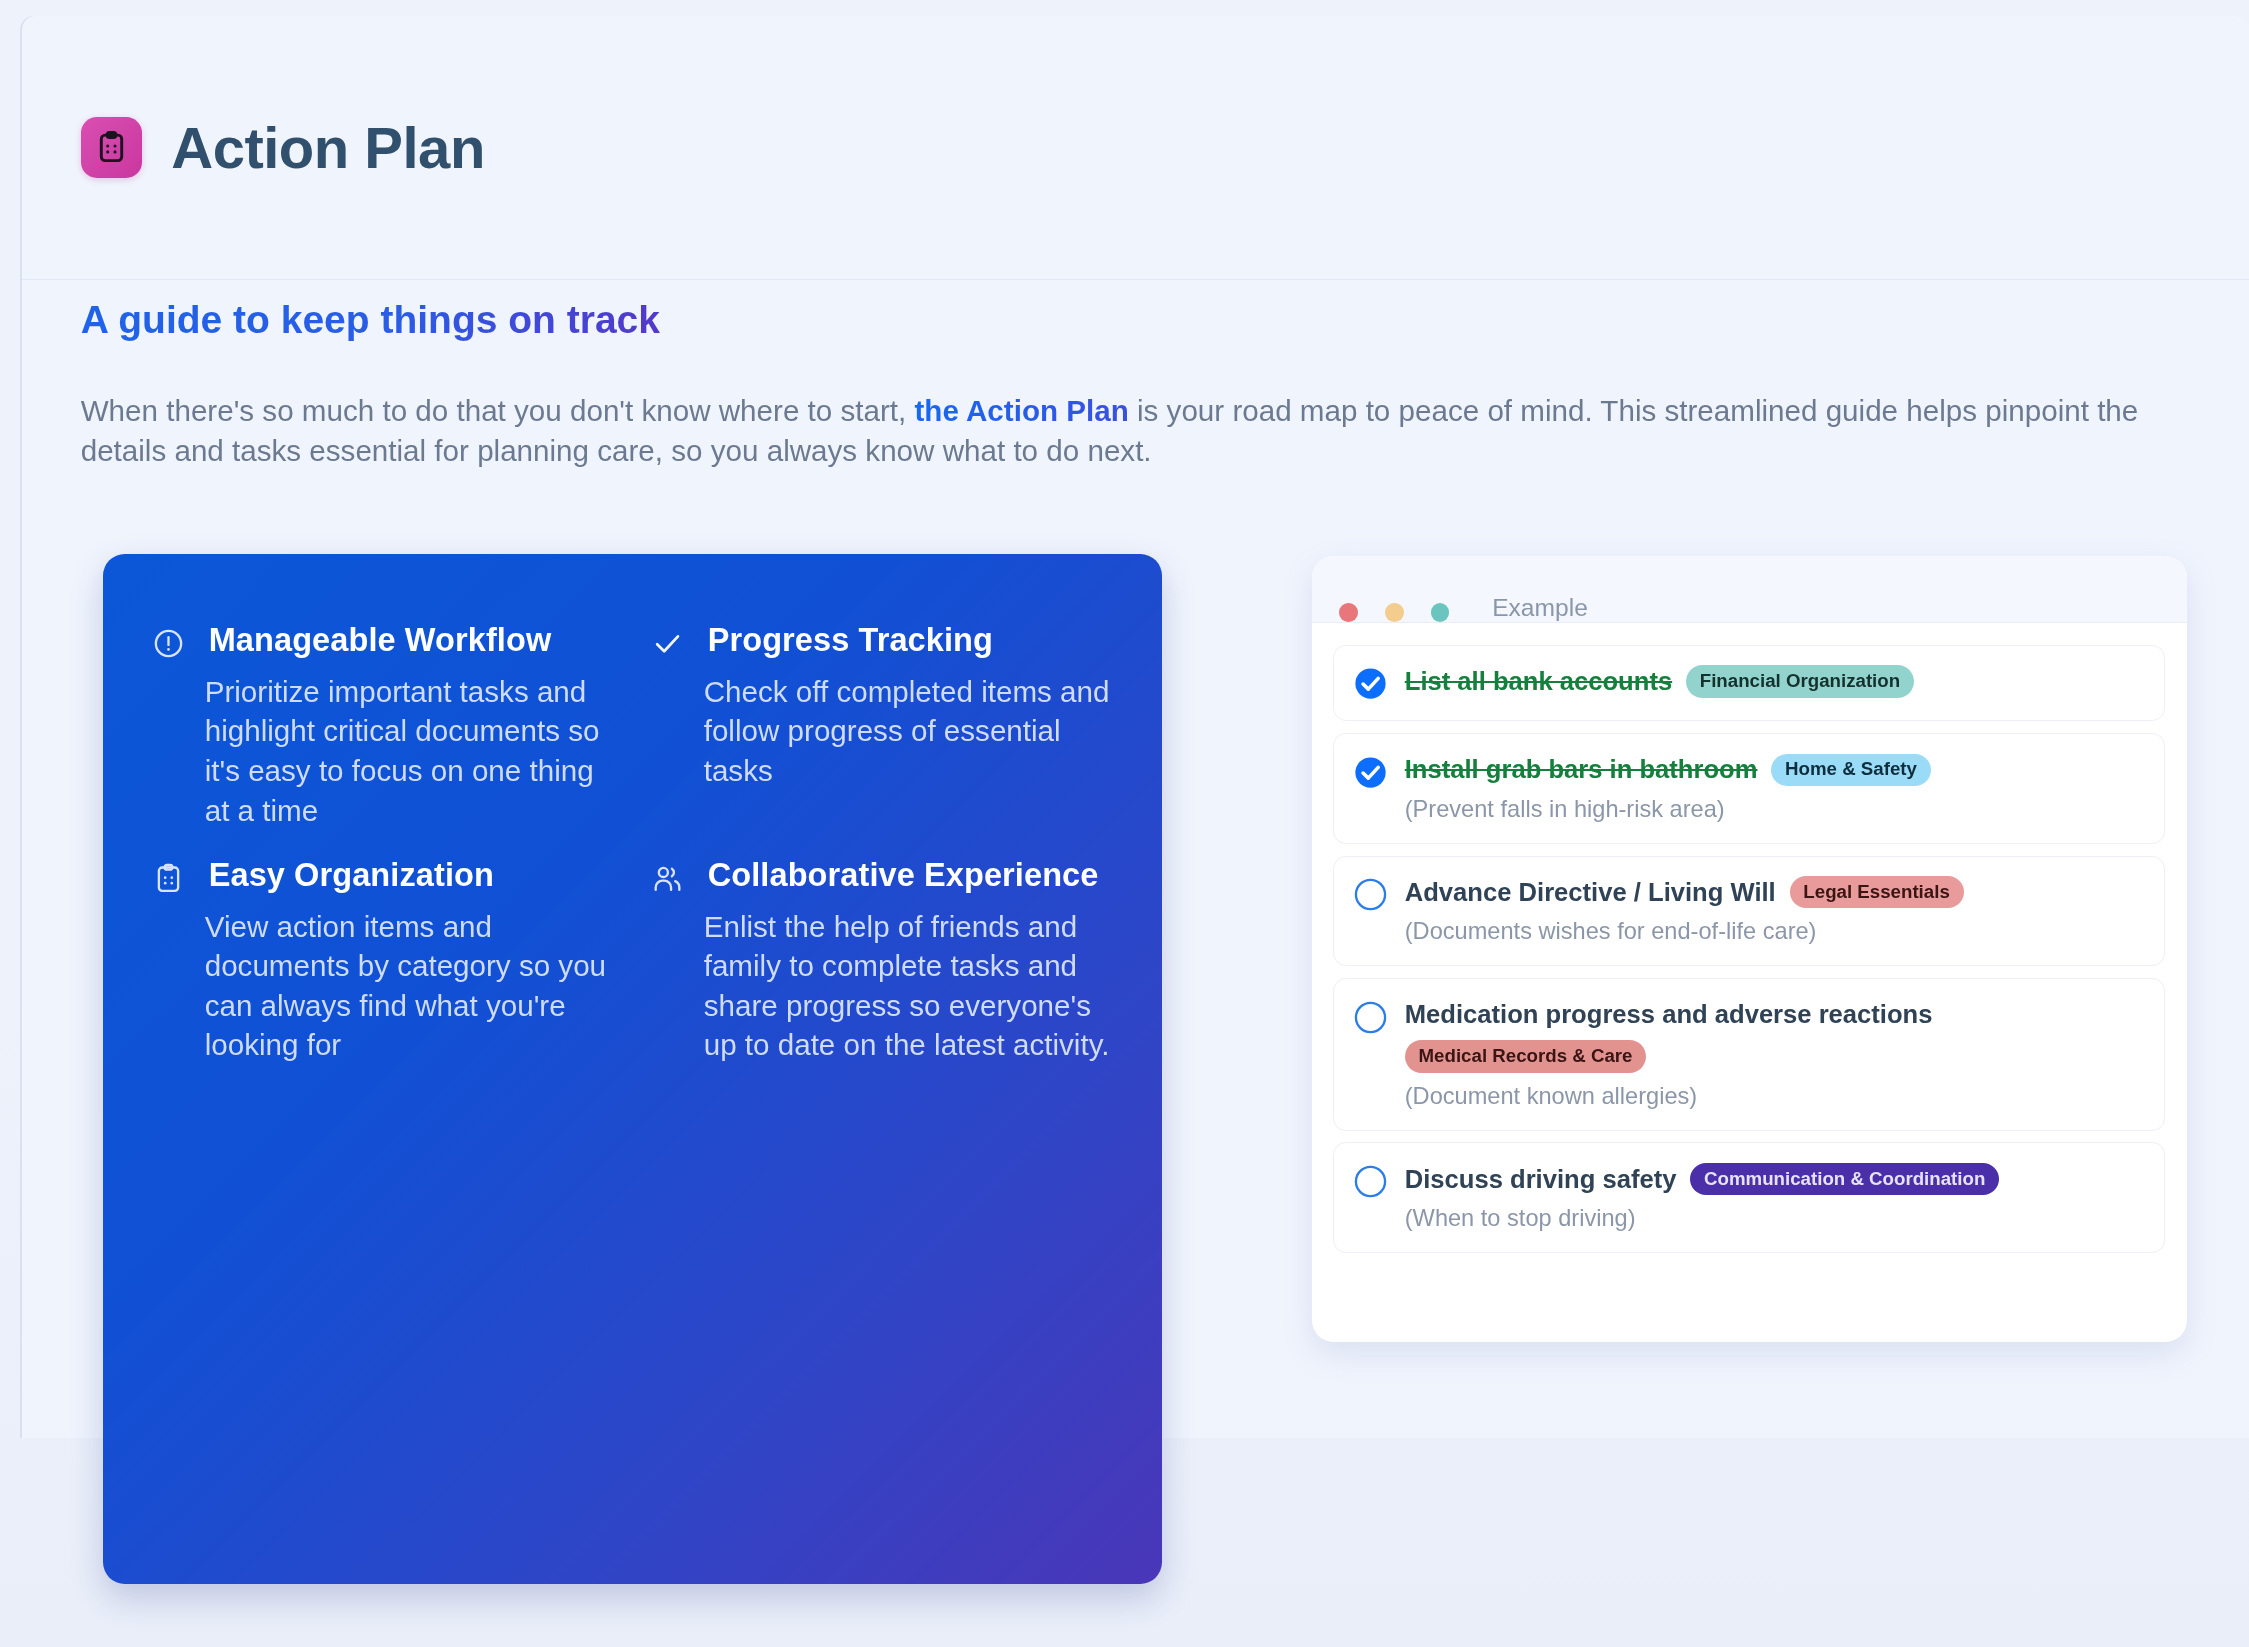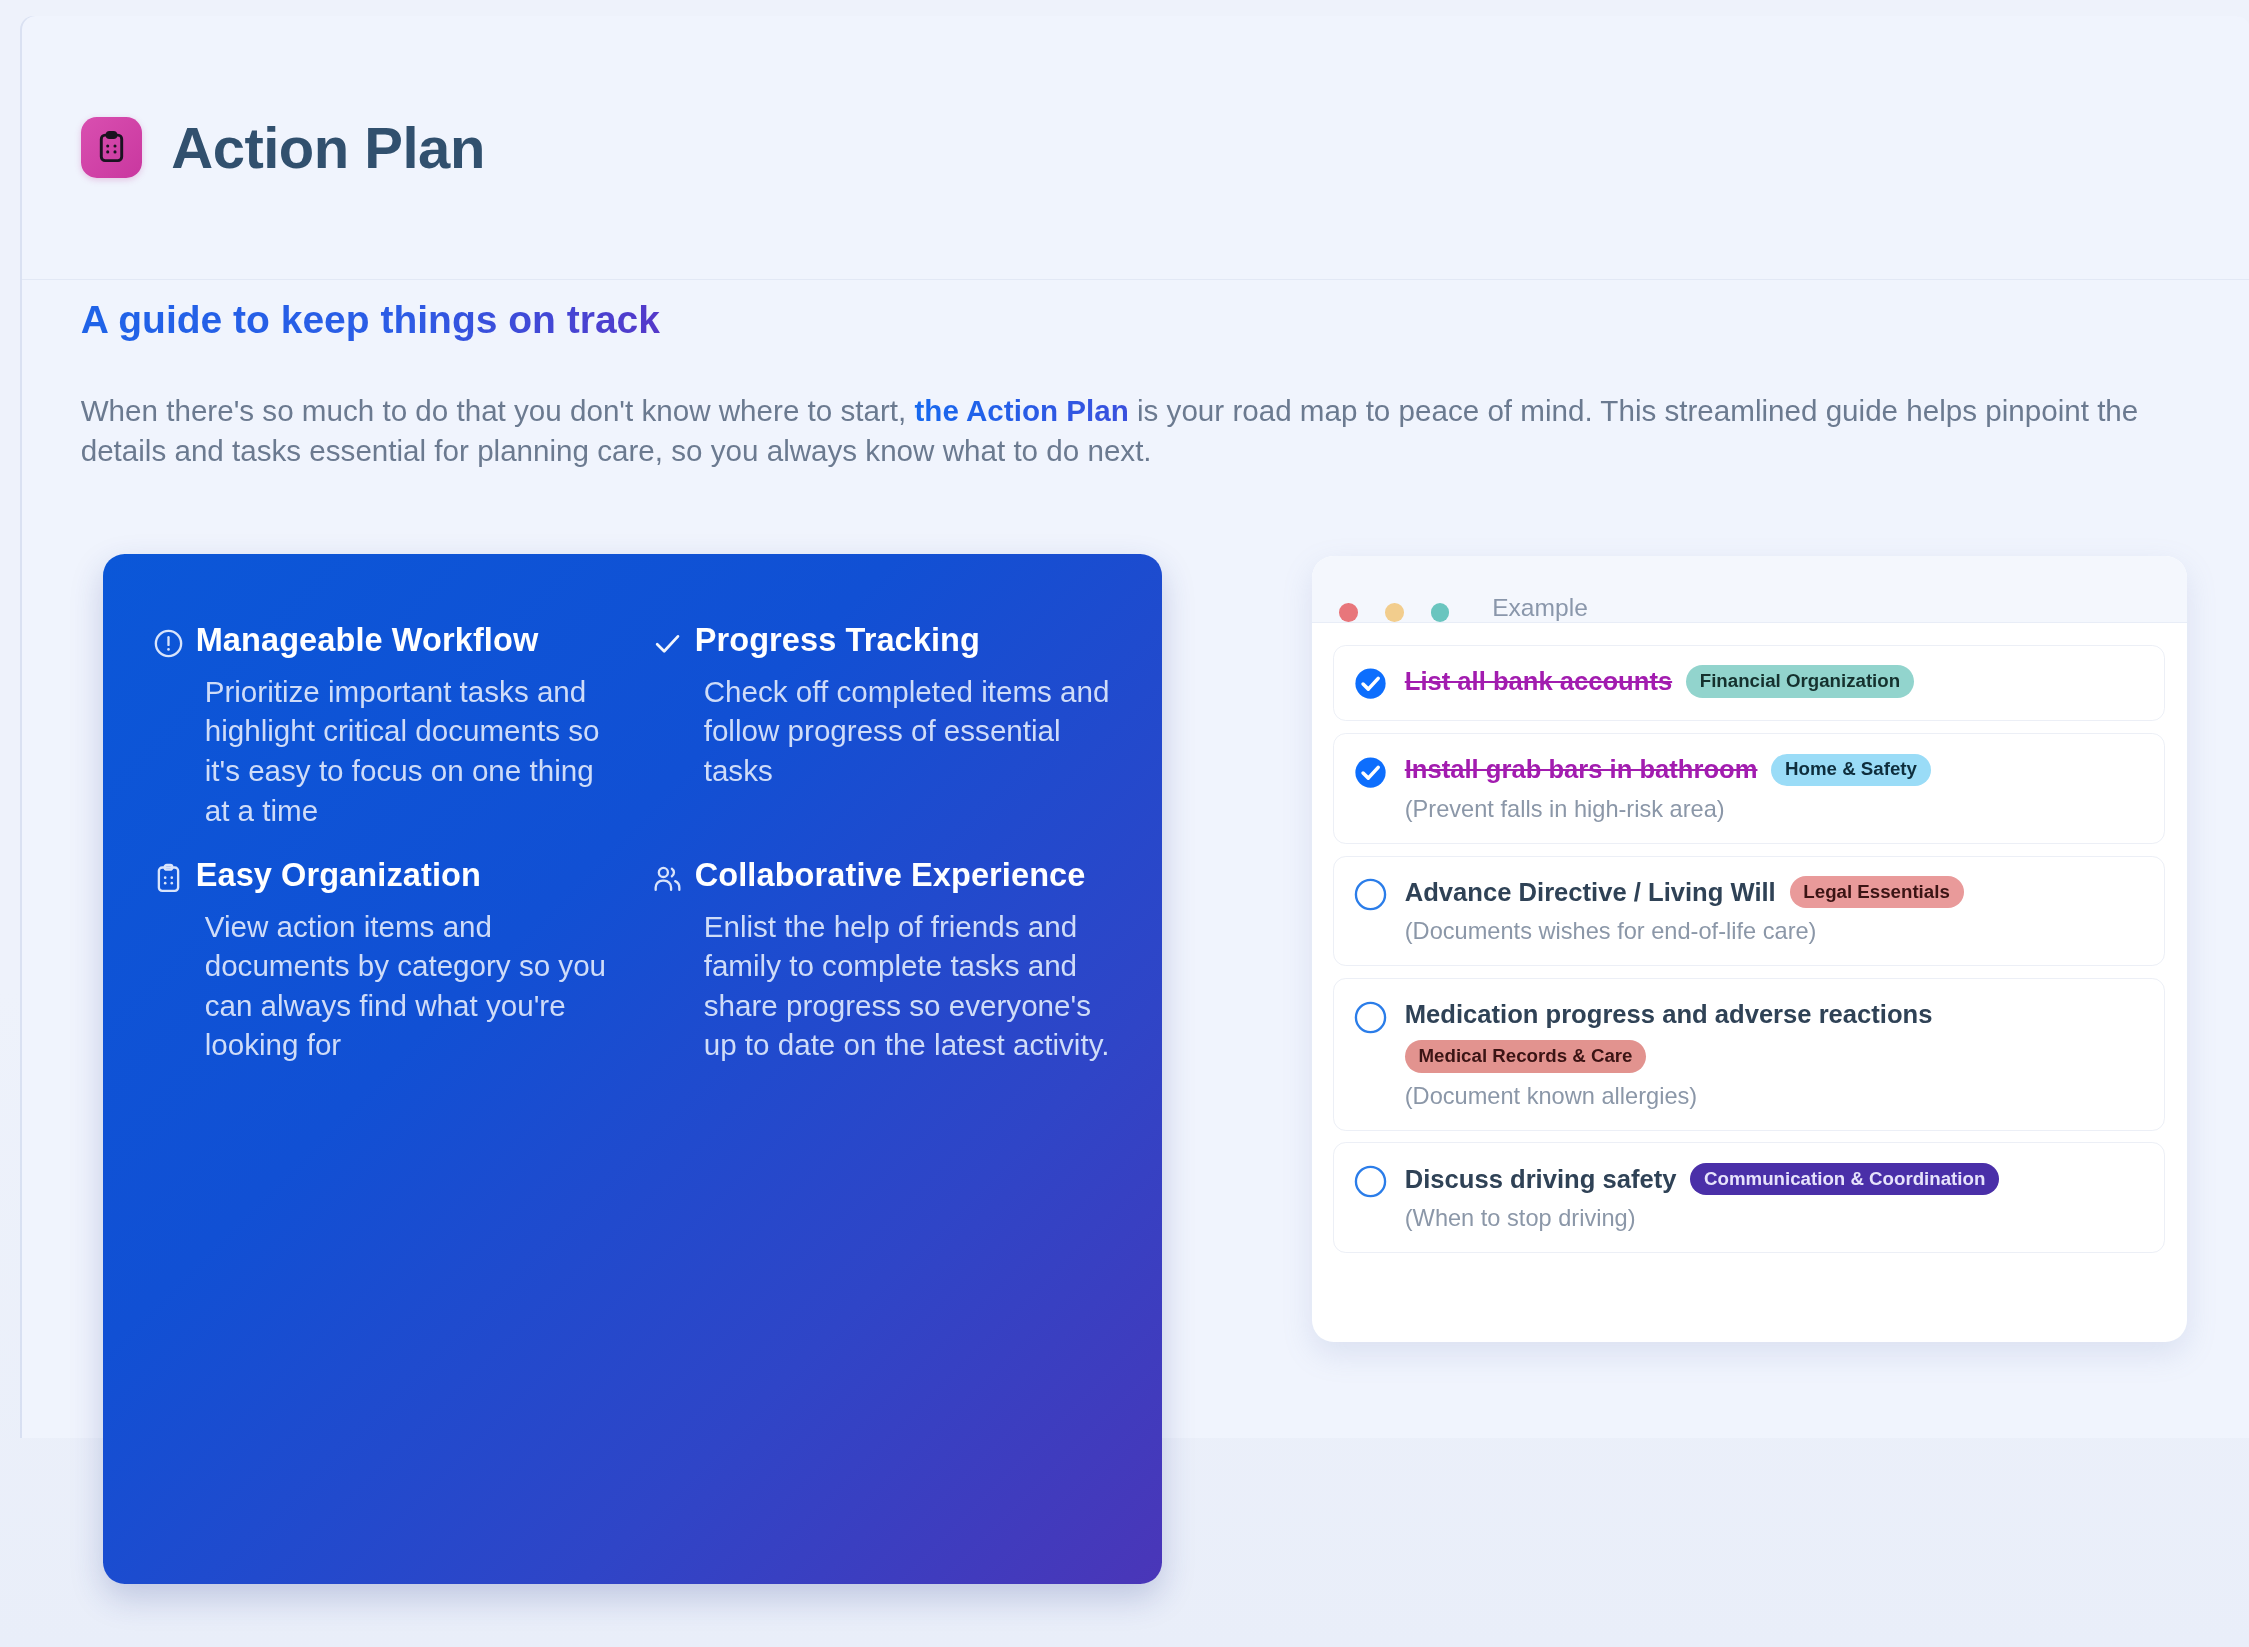--- a/index.html
+++ b/index.html
@@ -105,21 +105,21 @@
     box-shadow: 0 13.8px 33px rgba(40,60,140,0.22);
     padding: 67px 51px 0 49px;
     display: grid;
     grid-template-columns: 1fr 1fr;
     column-gap: 39px;
     row-gap: 0px;
     align-content: start;
   }
 
   .feature { display: block; }
-  .feature-head { display: flex; align-items: flex-start; gap: 11px; }
+  .feature-head { display: flex; align-items: flex-start; gap: 24px; }
   .feature-ico { flex: none; width: 33px; height: 33px; margin-top: 5.9px; opacity: .95; }
   .feature-ico svg { width: 33px; height: 33px; display: block; }
   .feature-title {
     font-size: 32.5px; font-weight: bold; color: #ffffff;
     line-height: 1.18; letter-spacing: 0.1px;
   }
   .feature-body {
     margin-left: 53px;
     margin-top: 11.8px;
     font-size: 29.6px;
@@ -180,21 +180,21 @@
     row-gap: 9.9px;
   }
   .ci-title {
     font-size: 25.6px;
     font-weight: bold;
     color: #2f4256;
     line-height: 1.2;
   }
   .check-item.done .ci-title {
     text-decoration: line-through;
-    color: #a21caf;
+    color: #15803d;
   }
   .badge {
     font-size: 18.7px;
     font-weight: bold;
     border-radius: 984px;
     padding: 4.9px 13.8px 5.9px 13.8px;
     white-space: nowrap;
     line-height: 1.15;
   }
   .ci-sub {

